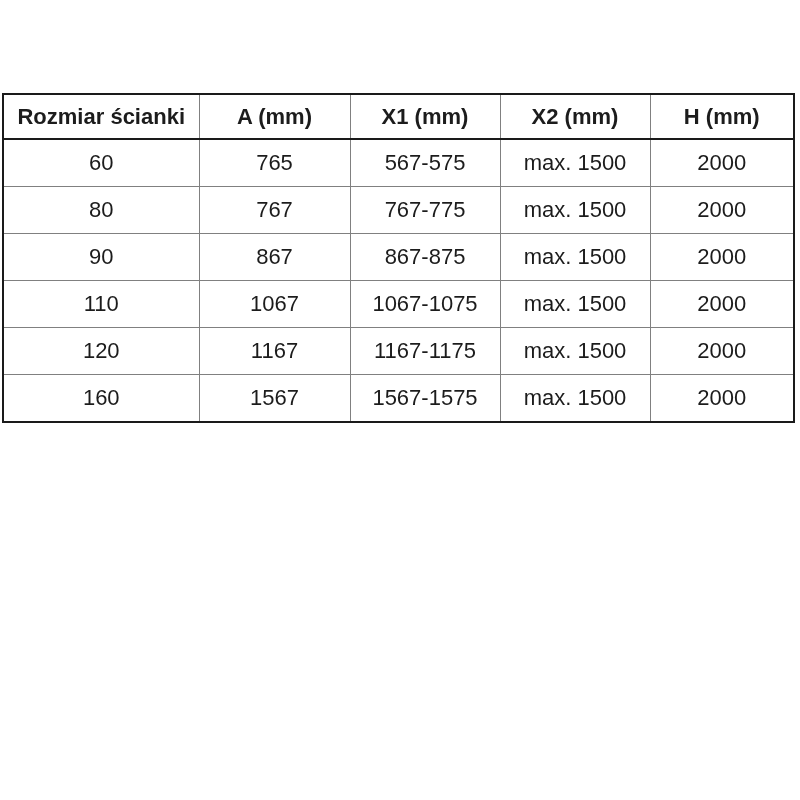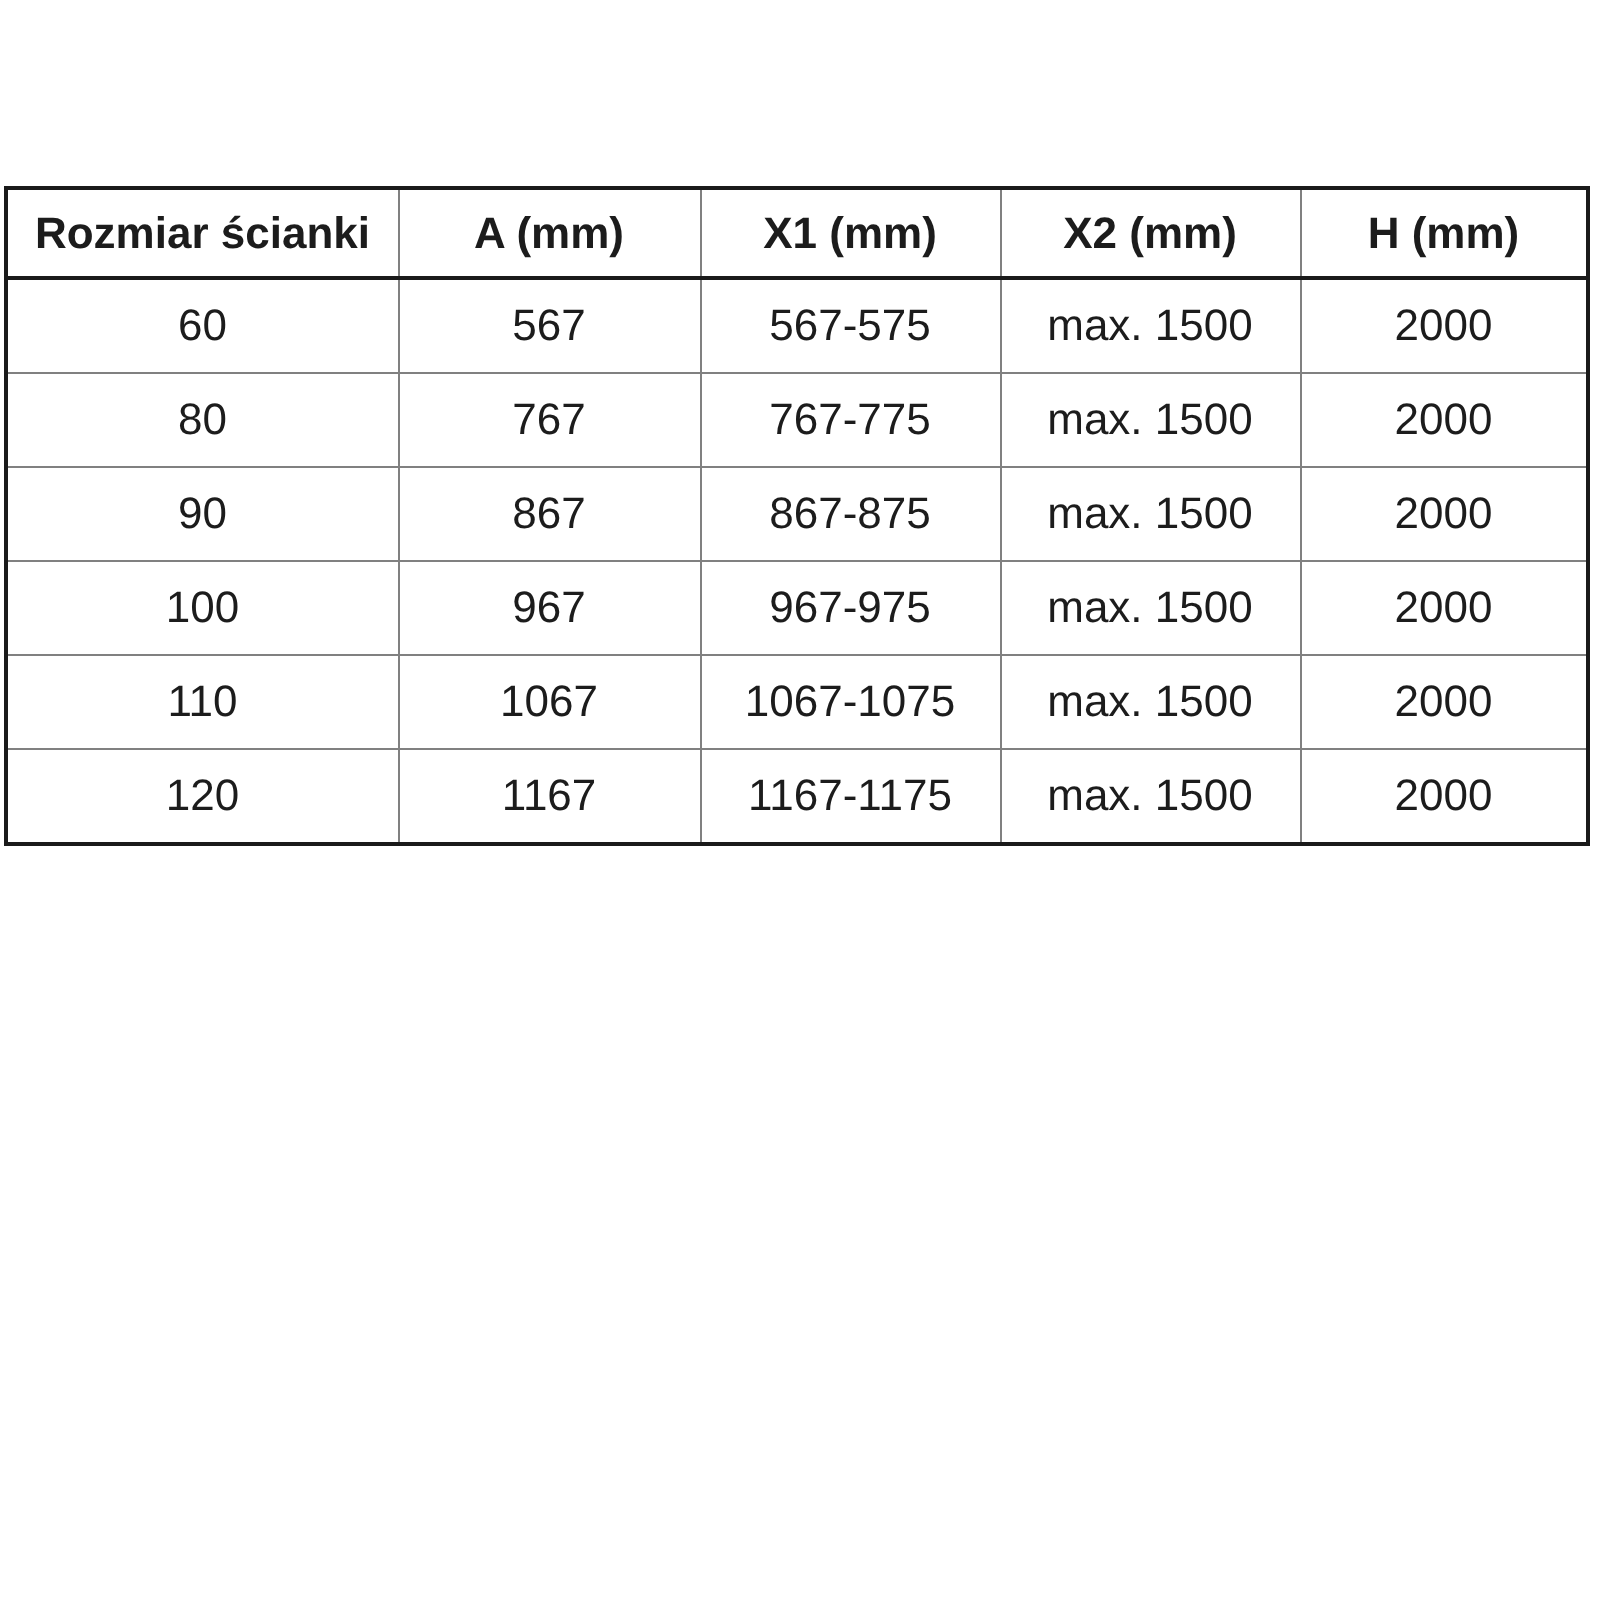--- a/index.html
+++ b/index.html
@@ -66,55 +66,55 @@
           <th>Rozmiar ścianki</th>
           <th>A (mm)</th>
           <th>X1 (mm)</th>
           <th>X2 (mm)</th>
           <th>H (mm)</th>
         </tr>
     </thead>
     <tbody>
         <tr>
           <td>60</td>
-          <td>567</td>
+          <td>765</td>
           <td>567-575</td>
           <td>max. 1500</td>
           <td>2000</td>
         </tr>
         <tr>
           <td>80</td>
           <td>767</td>
           <td>767-775</td>
           <td>max. 1500</td>
           <td>2000</td>
         </tr>
         <tr>
           <td>90</td>
           <td>867</td>
           <td>867-875</td>
           <td>max. 1500</td>
           <td>2000</td>
         </tr>
         <tr>
-          <td>100</td>
-          <td>967</td>
-          <td>967-975</td>
-          <td>max. 1500</td>
-          <td>2000</td>
-        </tr>
-        <tr>
           <td>110</td>
           <td>1067</td>
           <td>1067-1075</td>
           <td>max. 1500</td>
           <td>2000</td>
         </tr>
         <tr>
           <td>120</td>
           <td>1167</td>
           <td>1167-1175</td>
           <td>max. 1500</td>
           <td>2000</td>
         </tr>
+        <tr>
+          <td>160</td>
+          <td>1567</td>
+          <td>1567-1575</td>
+          <td>max. 1500</td>
+          <td>2000</td>
+        </tr>
       </tbody>
   </table>
 </div>
 
 </body></html>

